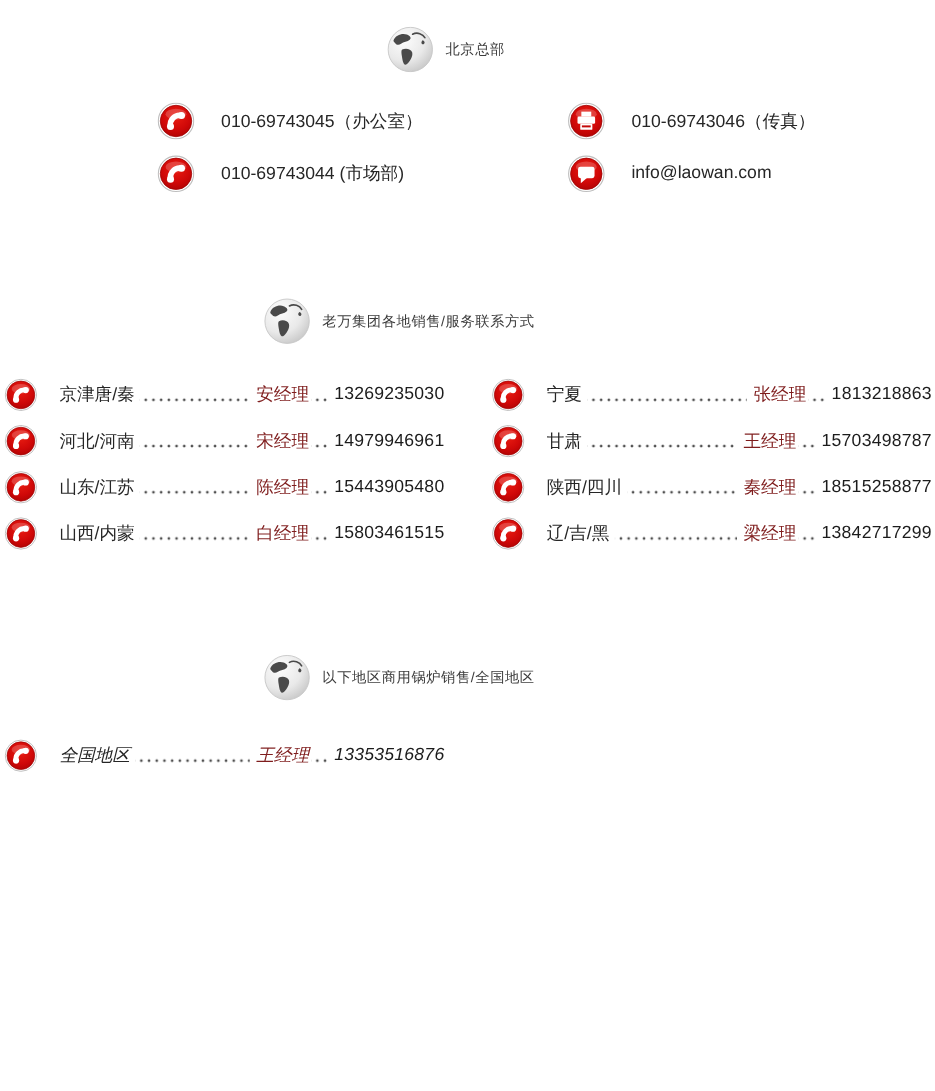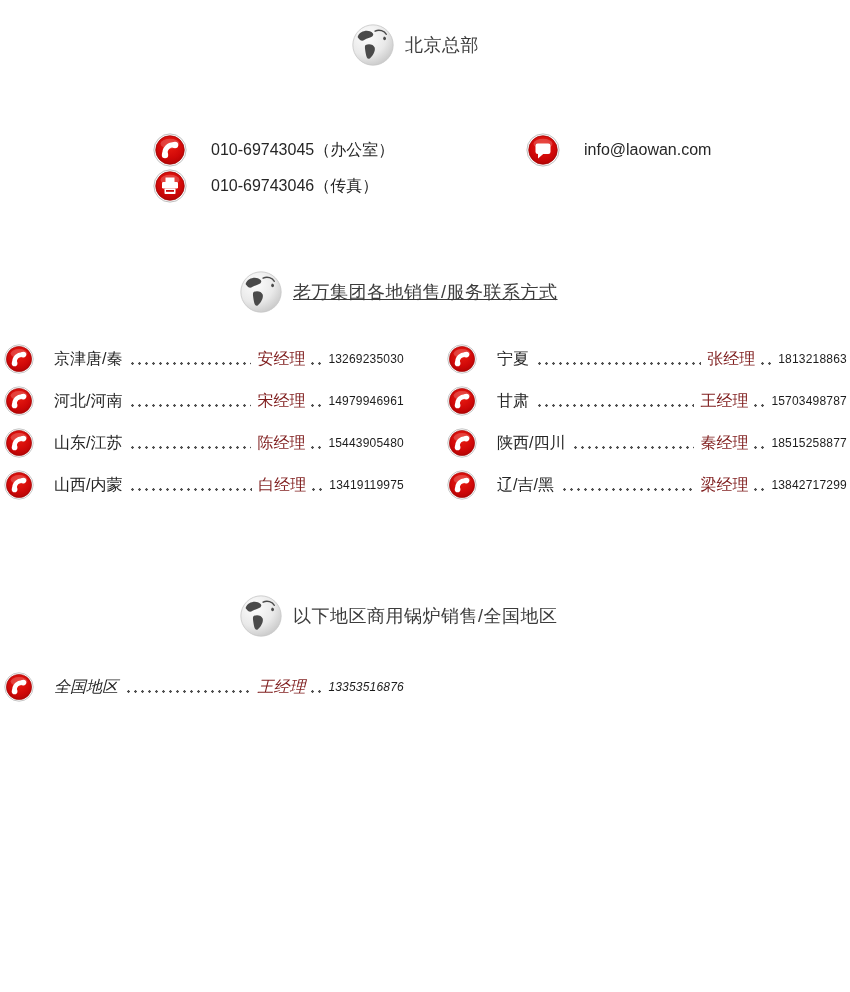--- a/index.html
+++ b/index.html
@@ -9,48 +9,47 @@
     width:850px; height:992px;
     overflow:hidden;
     font-family:"Liberation Sans","DejaVu Sans",sans-serif;
     color:#2d2d2d;
   }
   svg.defs { position:absolute; width:0; height:0; }
 
   .sec-header {
     position:absolute;
     display:flex; align-items:center; gap:11px;
-    font-size:18px; font-weight:500; color:#3c3c3c;
+    font-size:13px; font-weight:500; color:#3c3c3c;
     letter-spacing:0.5px; white-space:nowrap;
   }
   #hq-header { left:352px; top:24px; }
-  #regional-header { left:240px; top:271px;text-decoration:underline; }
+  #regional-header { left:240px; top:271px; }
   #commercial-header { left:240px; top:595px; }
   .icon-globe { width:42px; height:42px; flex:0 0 auto; }
 
   .hq-grid {
-    position:absolute; left:153px; top:93px;
+    position:absolute; left:143px; top:93px;
     display:grid;
     grid-auto-flow:column;
     grid-template-rows:34px 34px;
     grid-template-columns:373px auto;
-    row-gap:2px;
-    margin-top:40px;
+    row-gap:14px;
   }
   .hq-item { display:flex; align-items:center; gap:24px; font-size:16px; color:#262626; white-space:nowrap; }
   .icon34 { width:34px; height:34px; flex:0 0 auto; }
 
   .regional-grid { position:absolute; left:4px; top:338px; display:flex; gap:43px; }
   .contact-col { width:400px; display:flex; flex-direction:column; }
 
   .contact-row { display:flex; align-items:center; height:42px; }
   .icon30 { width:30px; height:30px; margin-right:20px; flex:0 0 auto; }
   .region  { font-size:16px; color:#262626; white-space:nowrap; }
   .manager { font-size:16px; color:#7f1d1d; white-space:nowrap; }
-  .phone-num { font-size:12px; color:#1c1c1c; white-space:nowrap; letter-spacing:0.2px; }
+  .phone-num { font-size:16px; color:#1c1c1c; white-space:nowrap; letter-spacing:0.2px; }
   .leader, .mini-leader {
     height:100%;
     background-image:radial-gradient(circle, #4f4f4f 1.2px, rgba(0,0,0,0) 1.45px);
     background-size:7px 7px;
     background-repeat:repeat-x;
     background-position:2px 62%;
   }
   .leader { flex:1 1 auto; margin:0 6px 0 5px; min-width:10px; }
   .mini-leader { width:16px; flex:0 0 auto; margin:0 5px 0 2px; }
 
@@ -118,20 +117,26 @@
 
 <div class="hq-grid">
   <div class="hq-item">
     <svg class="icon34" viewBox="0 0 34 34">
         <use href="#icon-phone-g"></use>
       </svg>
     <span>010-69743045（办公室）</span>
   </div>
   <div class="hq-item">
     <svg class="icon34" viewBox="0 0 34 34">
+        <use href="#icon-phone-g"></use>
+      </svg>
+    <span>010-69743044 (市场部)</span>
+  </div>
+  <div class="hq-item">
+    <svg class="icon34" viewBox="0 0 34 34">
         <use href="#icon-fax-g"></use>
       </svg>
     <span>010-69743046（传真）</span>
   </div>
   <div class="hq-item">
     <svg class="icon34" viewBox="0 0 34 34">
         <use href="#icon-chat-g"></use>
       </svg>
     <span>info@laowan.com</span>
   </div>
@@ -177,21 +182,21 @@
       <span class="phone-num">15443905480</span>
     </div>
     <div class="contact-row">
       <svg class="icon30" viewBox="0 0 34 34">
           <use href="#icon-phone-g"></use>
         </svg>
       <span class="region">山西/内蒙</span>
       <span class="leader"></span>
       <span class="manager">白经理</span>
       <span class="mini-leader"></span>
-      <span class="phone-num">13419119975</span>
+      <span class="phone-num">15803461515</span>
     </div>
   </div>
 
   <div class="contact-col">
     <div class="contact-row">
       <svg class="icon30" viewBox="0 0 34 34">
           <use href="#icon-phone-g"></use>
         </svg>
       <span class="region">宁夏</span>
       <span class="leader"></span>

